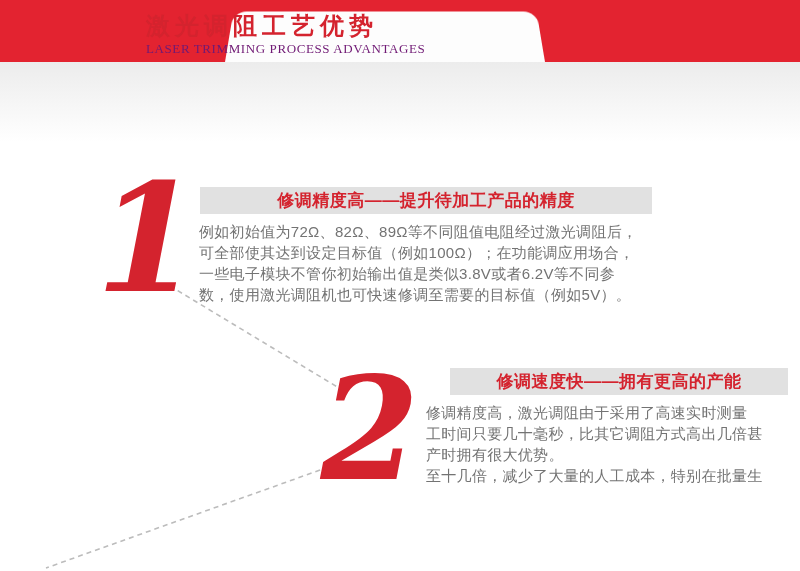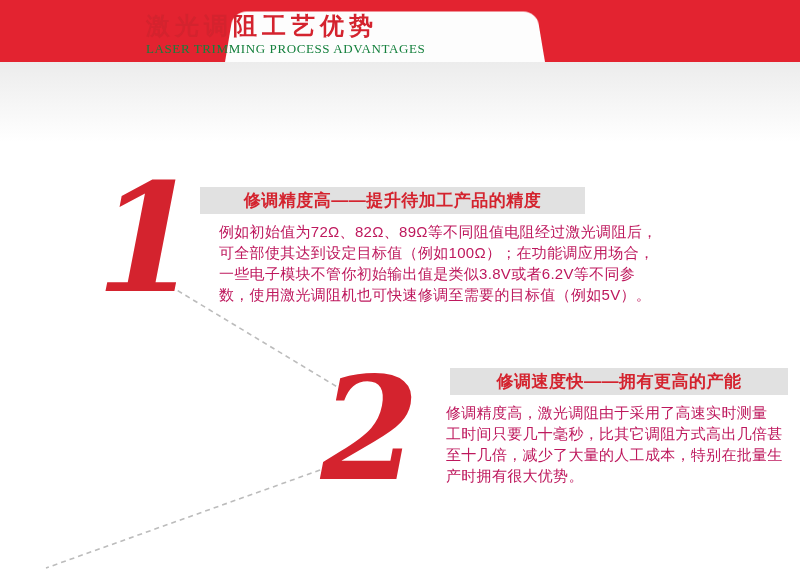--- a/index.html
+++ b/index.html
@@ -31,21 +31,21 @@
     text-align:left;
   }
   .title-cn{
     color:#d4232e;
     font-size:24px;font-weight:bold;
     letter-spacing:5px;
     line-height:26px;
     white-space:nowrap;
   }
   .title-en{
-    color:#15803d;
+    color:#701a75;
     font-family:"Liberation Serif","DejaVu Serif",serif;
     font-size:13px;
     letter-spacing:0.6px;
     line-height:16px;
     margin-top:2px;
     white-space:nowrap;
   }
   
   .big-num{
     position:absolute;
@@ -60,28 +60,27 @@
   
   .sec-head{
     position:absolute;height:27px;
     background:#e1e1e1;
     color:#d4232e;
     font-size:17px;font-weight:bold;
     line-height:27px;text-align:center;
     letter-spacing:0.5px;
     white-space:nowrap;
   }
-  .sec1-head{left:200px;top:187px;width:385px;}
+  .sec1-head{left:200px;top:187px;width:452px;}
   .sec2-head{left:450px;top:368px;width:338px;}
   .sec-body{
     position:absolute;
-    color:#be185d;
+    color:#737373;
     font-size:15px;
     letter-spacing:0.3px;
-    margin-left:20px;
   }
   .sec-body .bline{
     height:21px;line-height:21px;white-space:nowrap;
   }
   .sec1-body{left:199px;top:221px;width:465px;}
   .sec2-body{left:426px;top:402px;width:372px;}
   
   .dash-overlay{
     position:absolute;left:0;top:0;width:800px;height:571px;
     pointer-events:none;
@@ -112,17 +111,17 @@
     <div class="bline">可全部使其达到设定目标值（例如100Ω）；在功能调应用场合，</div>
     <div class="bline">一些电子模块不管你初始输出值是类似3.8V或者6.2V等不同参</div>
     <div class="bline">数，使用激光调阻机也可快速修调至需要的目标值（例如5V）。</div>
   </div>
 
   <div class="big-num num-2">2</div>
   <div class="sec-head sec2-head">修调速度快——拥有更高的产能</div>
   <div class="sec-body sec2-body">
     <div class="bline">修调精度高，激光调阻由于采用了高速实时测量</div>
     <div class="bline">工时间只要几十毫秒，比其它调阻方式高出几倍甚</div>
+    <div class="bline">产时拥有很大优势。</div>
     <div class="bline">至十几倍，减少了大量的人工成本，特别在批量生</div>
-    <div class="bline">产时拥有很大优势。</div>
   </div>
 
 </div>
 
 </body></html>

